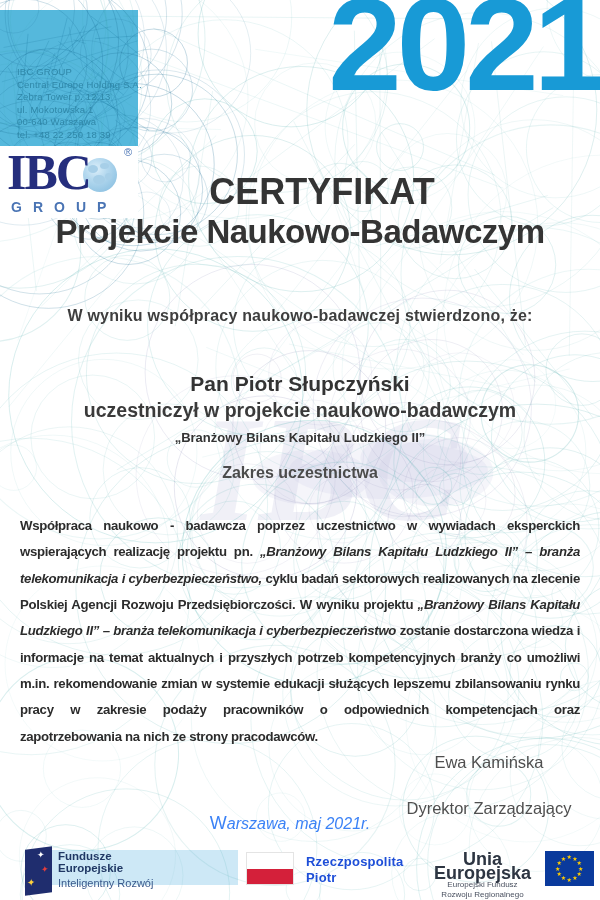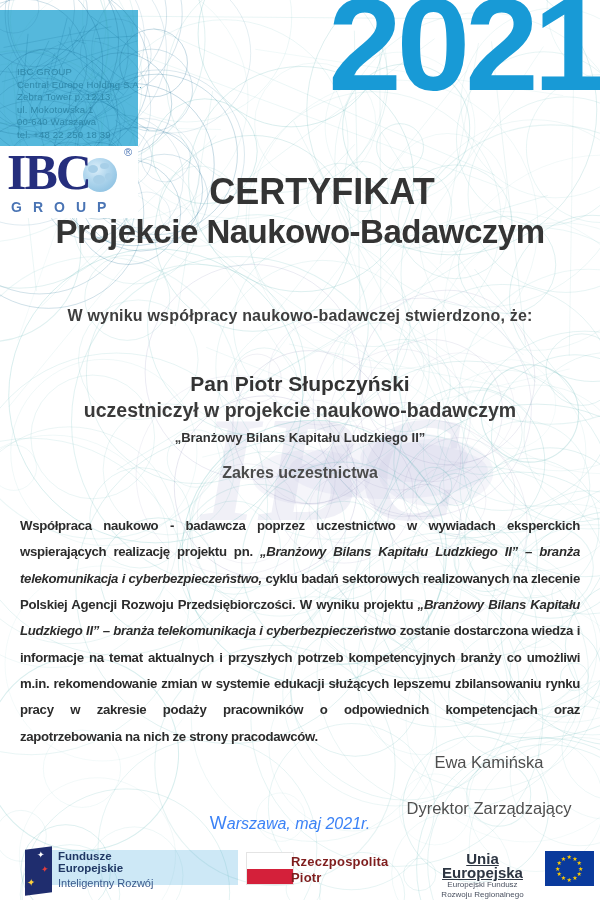--- a/index.html
+++ b/index.html
@@ -49,23 +49,23 @@
   
   .fe-band{left:47px;top:850px;width:191px;height:35px;background:#cde8f6;z-index:1;}
   .fe-flag{left:25px;top:848px;width:27px;height:46px;background:#1f2d6e;transform:skewY(-7deg);z-index:3;}
   .fe-flag span{position:absolute;line-height:1;}
   .fe-text{left:58px;top:851px;z-index:3;}
   .fe-l1,.fe-l2{font-size:11.5px;line-height:11.5px;font-weight:bold;color:#203864;}
   .fe-l3{font-size:11px;color:#3a5a8c;margin-top:3px;}
   .pl-flag{left:247px;top:853px;width:46px;height:31px;z-index:3;outline:1px solid #e4e4e4;}
   .pl-white{width:100%;height:50%;background:#ffffff;}
   .pl-red{width:100%;height:50%;background:#d4203a;}
-  .pl-text{left:291px;top:854px;z-index:3;font-size:13px;line-height:15.5px;font-weight:bold;color:#7f1d1d;letter-spacing:0.2px;}
+  .pl-text{left:306px;top:854px;z-index:3;font-size:13px;line-height:15.5px;font-weight:bold;color:#1d4ed8;letter-spacing:0.2px;}
   .eu-text{left:425px;top:852px;width:115px;z-index:3;text-align:center;}
-  .eu-l1{font-size:15px;line-height:14px;font-weight:bold;color:#2d3542;text-decoration:underline;}
+  .eu-l1{font-size:18px;line-height:14px;font-weight:bold;color:#2d3542;}
   .eu-l2,.eu-l3{font-size:8px;line-height:9.5px;color:#4a5160;}
   .eu-flag{left:545px;top:851px;width:49px;height:35px;background:#0a3a9c;z-index:3;}
   .eu-flag span{position:absolute;font-size:6px;line-height:1;color:#ffcc00;}
 </style>
 </head>
 <body>
 
 <div class="page">
 
   <div class="abs corner-square"></div>

